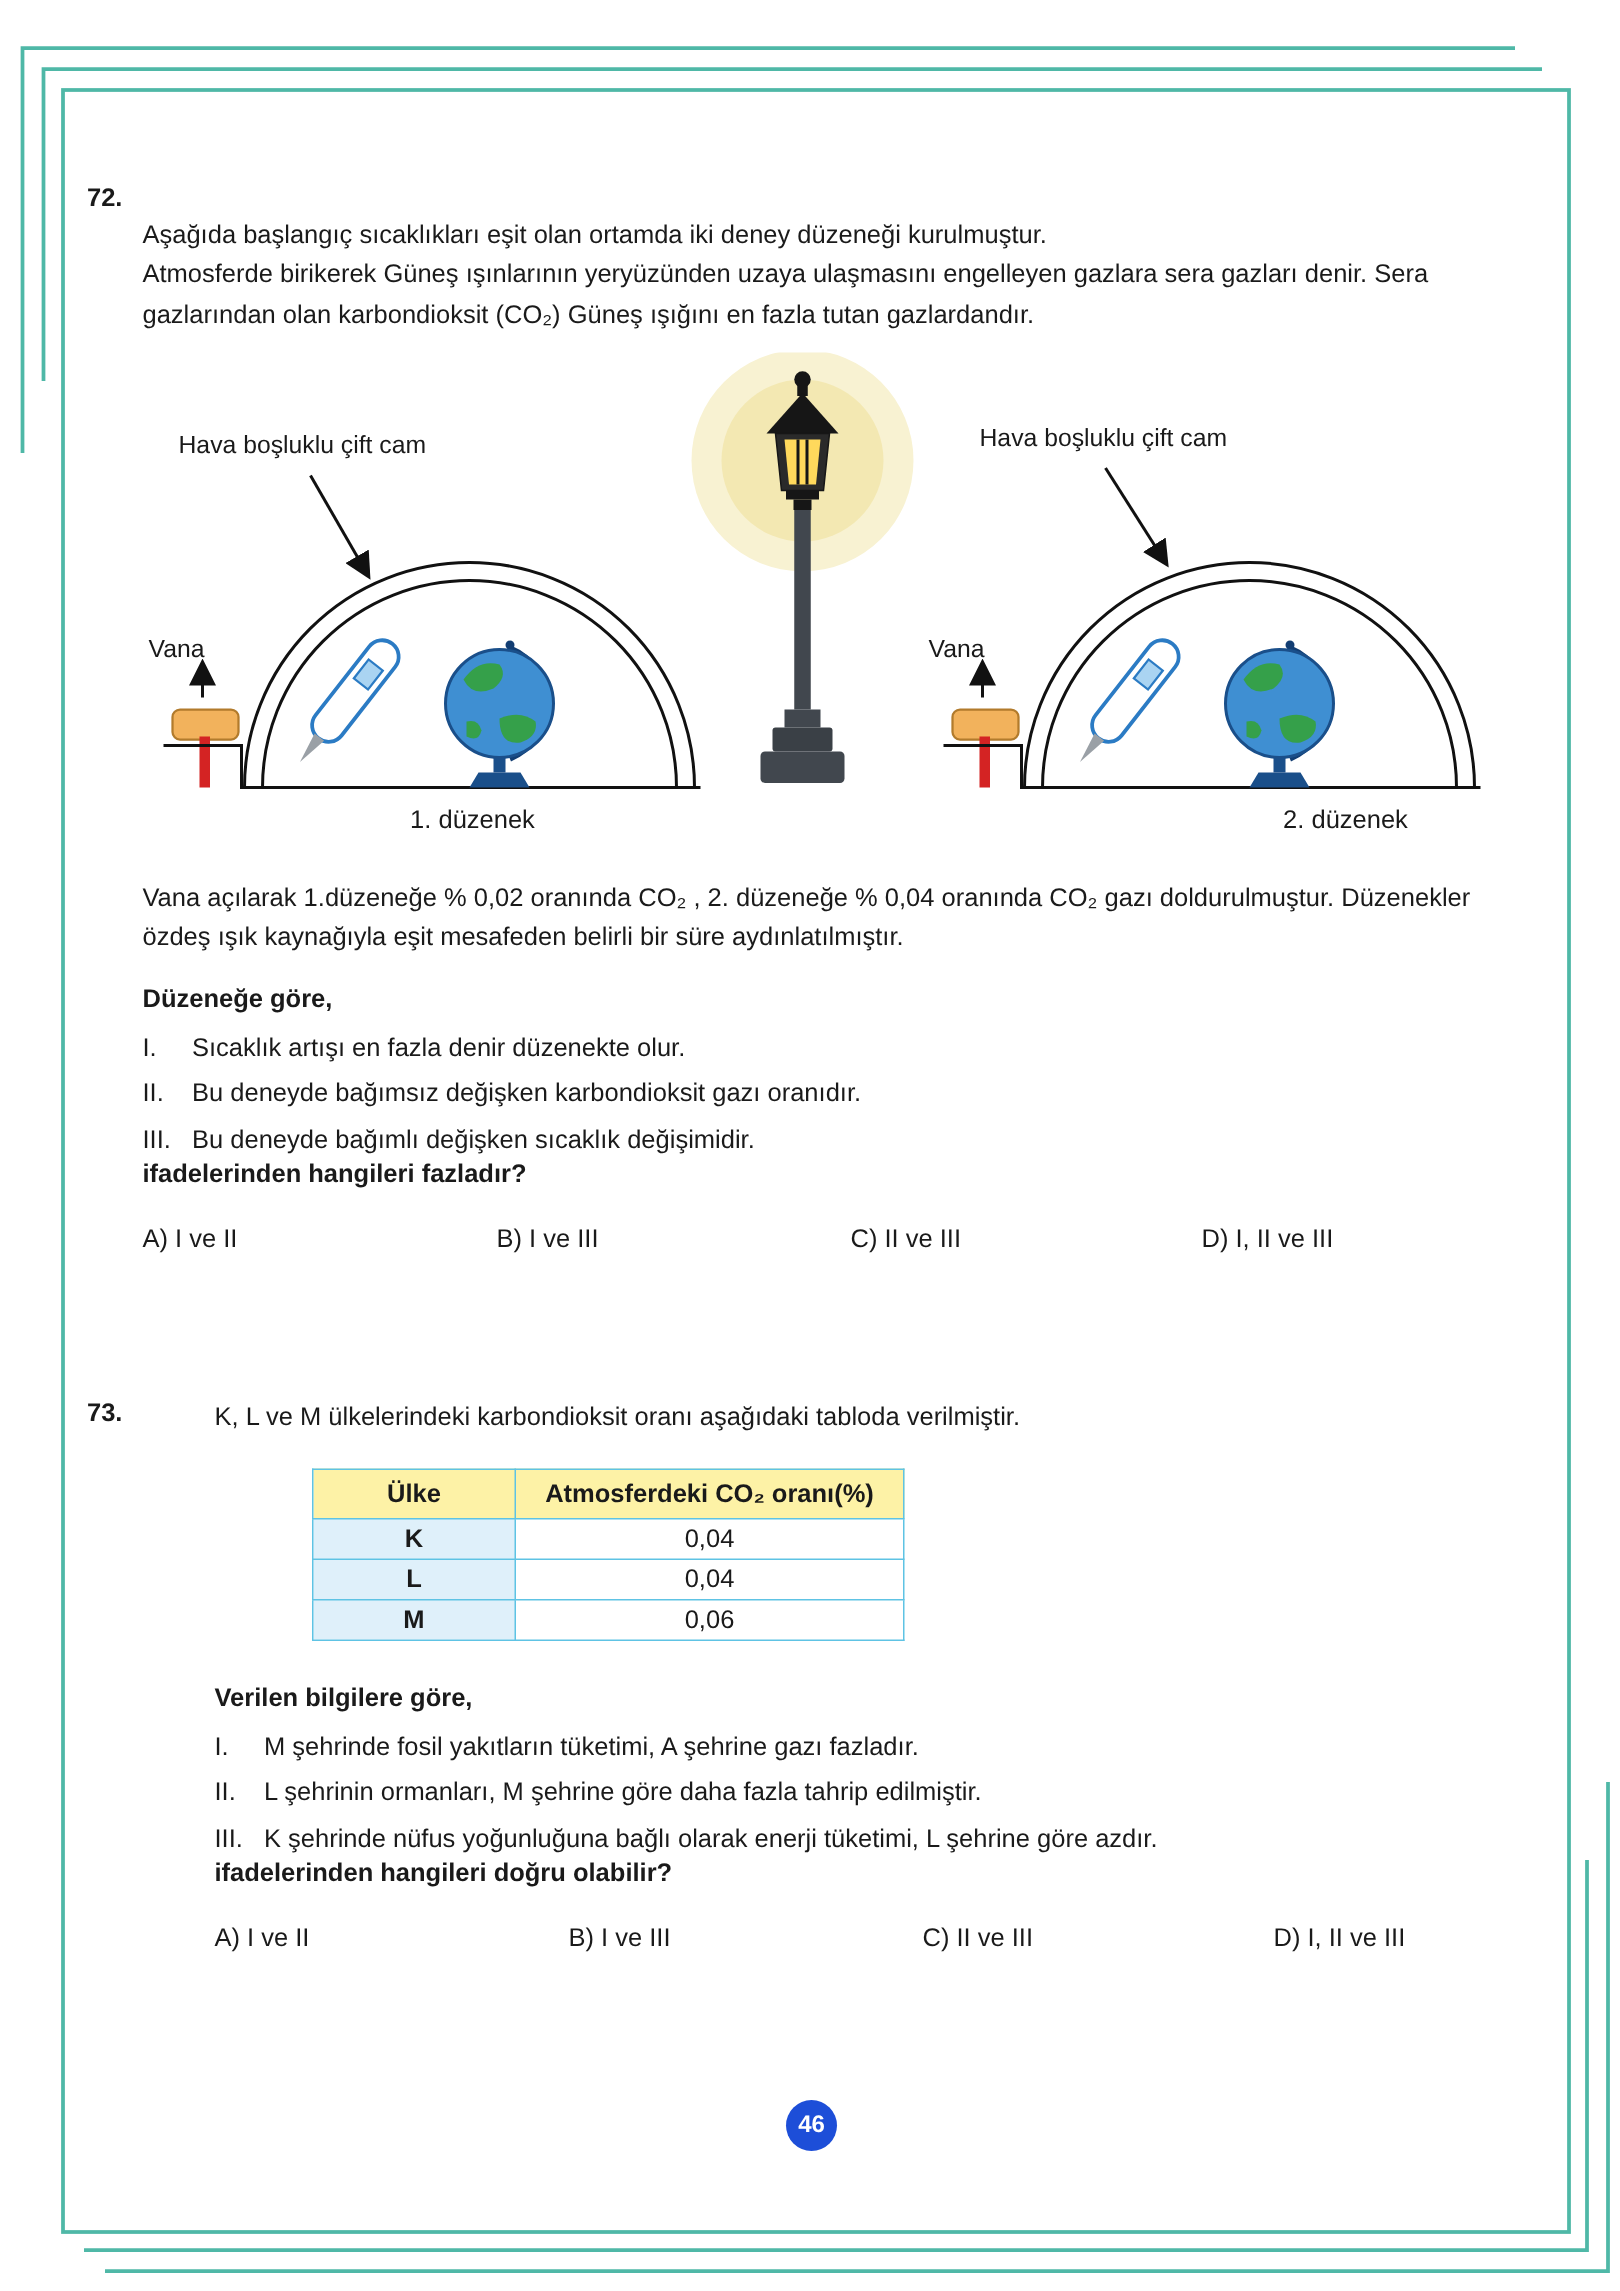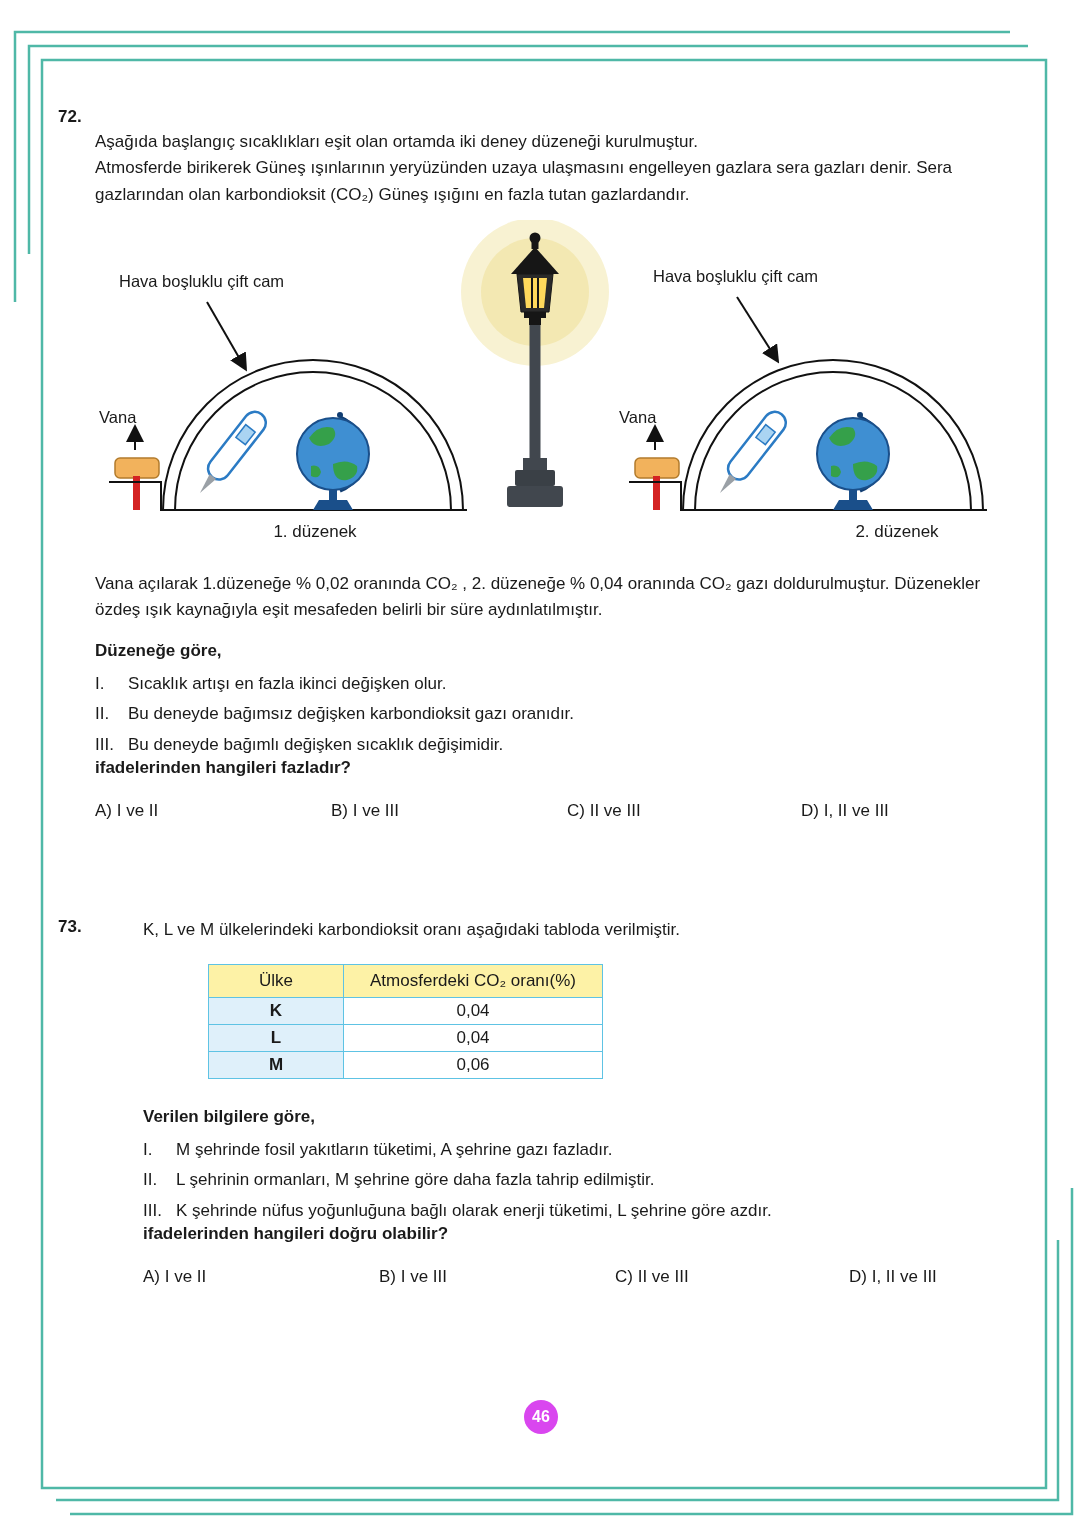--- a/index.html
+++ b/index.html
@@ -2,44 +2,44 @@
 <html><head>
 <meta charset="utf-8">
 <style>
   html,body{margin:0;padding:0;}
   body{
     width:1080px;height:1527px;position:relative;overflow:hidden;
     background:#ffffff;color:#1a1a1a;
     font-family:"Liberation Sans", sans-serif;font-size:17px;
   }
   .frame-svg{position:absolute;left:0;top:0;pointer-events:none;}
-  .content{position:absolute;left:58px;top:107px;width:962px;}
+  .content{position:absolute;left:58px;top:122px;width:962px;}
   .question{display:flex;}
   .q-num{width:37px;font-weight:bold;flex:0 0 37px;}
   .q-body{flex:1;}
   .para{margin:0;line-height:1.55;}
   .mt{margin-top:22px;}
   .mt2{margin-top:19px;}
   .bold{font-weight:bold;margin:0;}
   .figure{margin-top:12px;}
   .statements{display:grid;grid-template-columns:33px 1fr;row-gap:3px;margin-top:9px;line-height:1.62;}
   .options{display:grid;grid-template-columns:236px 236px 234px 1fr;margin-top:23px;}
   .q73-block{margin-top:96px;gap:48px;}
   .data-table{border-collapse:collapse;margin:20px 0 0 65px;}
   .data-table th,.data-table td{
     border:1.6px solid #5ec3e4;text-align:center;padding:2px 8px;
   }
-  .data-table th{background:#fdf2a6;font-weight:normal;height:28px;width:auto;}
+  .data-table th{background:#fdf2a6;font-weight:bold;height:28px;width:auto;}
   .data-table th:first-child{width:118px;}
   .data-table th:last-child{width:242px;}
   .data-table td{height:22px;}
   .data-table td.country{background:#dff0fa;font-weight:bold;}
   .page-badge{
     position:absolute;left:524px;top:1400px;width:34px;height:34px;border-radius:50%;
-    background:#d946ef;color:#ffffff;font-weight:bold;font-size:16px;
+    background:#1d4ed8;color:#ffffff;font-weight:bold;font-size:16px;
     display:flex;align-items:center;justify-content:center;
   }
   svg text{font-family:"Liberation Sans", sans-serif;font-size:16.5px;fill:#1a1a1a;}
   svg text.caption{font-size:17px;}
 </style>
 </head>
 <body>
 
 <svg class="frame-svg" width="1080" height="1527" viewBox="0 0 1080 1527">
   <polyline points="15,302 15,32 1010,32" fill="none" stroke="#4fb8a7" stroke-width="2.5"></polyline>
@@ -152,21 +152,21 @@
           <text x="802" y="317" text-anchor="middle" class="caption">2. düzenek</text>
         </svg>
       </div>
 
       <p class="para" style="margin-top:16px">Vana açılarak 1.düzeneğe % 0,02 oranında CO₂ , 2. düzeneğe % 0,04 oranında CO₂ gazı doldurulmuştur. Düzenekler özdeş ışık kaynağıyla eşit mesafeden belirli bir süre aydınlatılmıştır.</p>
 
       <p class="bold" style="margin-top:17px">Düzeneğe göre,</p>
 
       <div class="statements">
         <span>I.</span>
-        <span>Sıcaklık artışı en fazla ikinci değişken olur.</span>
+        <span>Sıcaklık artışı en fazla denir düzenekte olur.</span>
         <span>II.</span>
         <span>Bu deneyde bağımsız değişken karbondioksit gazı oranıdır.</span>
         <span>III.</span>
         <span>Bu deneyde bağımlı değişken sıcaklık değişimidir.</span>
       </div>
 
       <p class="bold mt2">ifadelerinden hangileri fazladır?</p>
 
       <div class="options">
         <span>A) I ve II</span>

